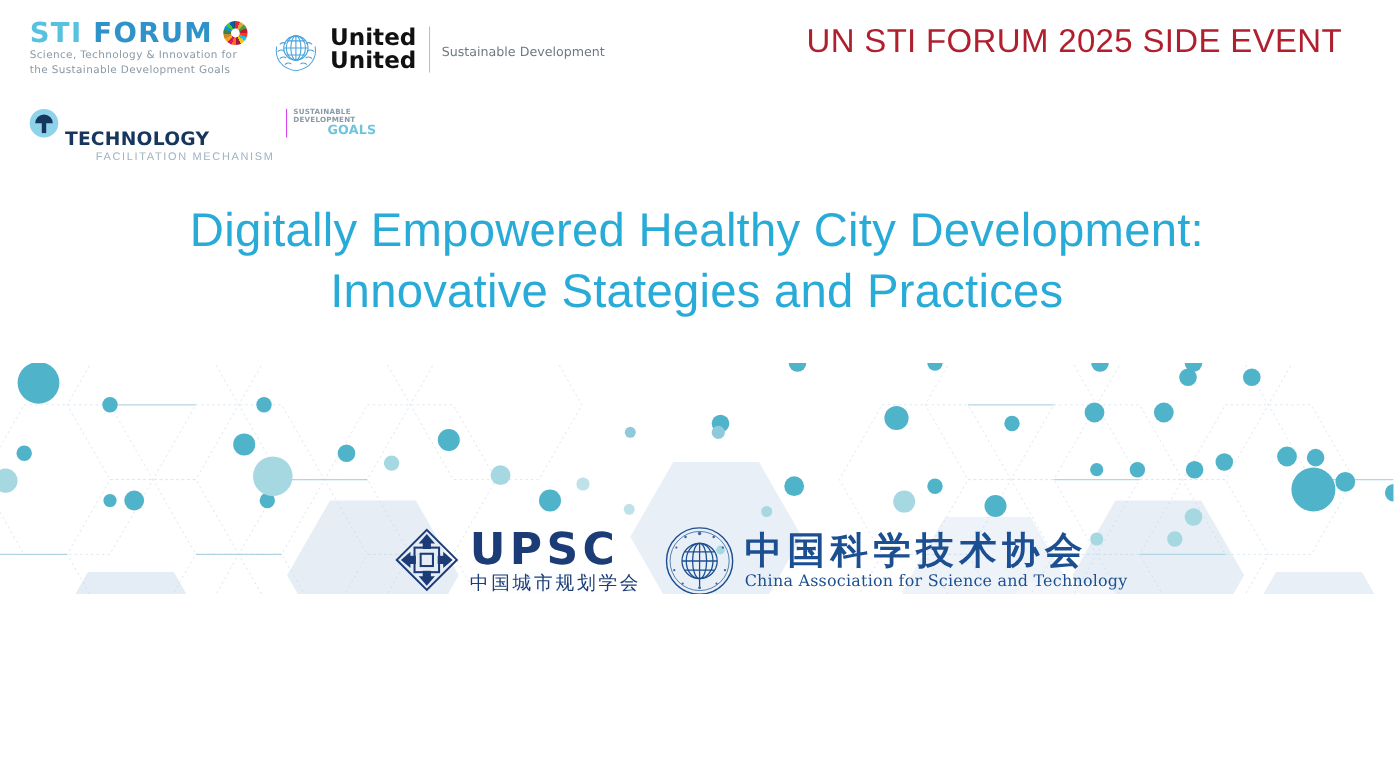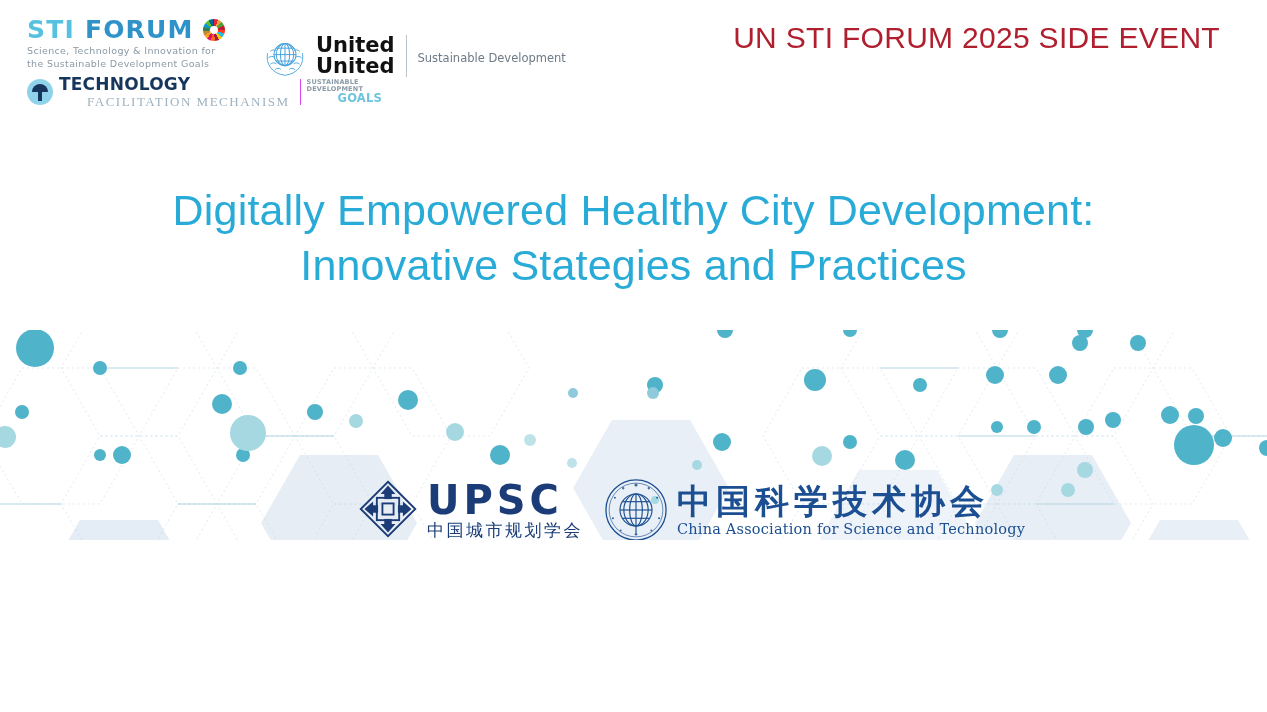--- a/index.html
+++ b/index.html
@@ -68,44 +68,45 @@
   }
   .tfm-mark::after{
     content:"";position:absolute;left:11px;top:11px;width:4px;height:11px;
     background:#17365d;
   }
   .tfm-text{line-height:1;}
   .tfm-t1{
     font-family:"DejaVu Sans", sans-serif;
     font-weight:bold;font-size:17px;letter-spacing:.2px;color:#17365d;
     white-space:nowrap;
+    margin-top:43px;
   }
   .tfm-t2{
-    font-family:Liberation Serif, serif;
-    font-size:13px;letter-spacing:1.5px;color:#9fb2c0;margin-top:2px;
+    font-family:Liberation Sans, sans-serif;
+    font-size:10px;letter-spacing:1.5px;color:#9fb2c0;margin-top:2px;
     white-space:nowrap;
     padding-left:28px;
   }
   .sdg-badge{
     border-left:1px solid #d946ef;padding-left:6px;margin-left:4px;
     line-height:1;
   }
   .sdg-badge .b1{
     font-family:"DejaVu Sans", sans-serif;
     font-size:6.5px;font-weight:bold;color:#8a9aa6;letter-spacing:.2px;
     display:block;
   }
   .sdg-badge .b2{
     font-family:"DejaVu Sans", sans-serif;
     font-size:11.5px;font-weight:bold;color:#6fc4dd;letter-spacing:.2px;
     display:block;margin-top:1px;margin-left:31px;
   }
 
   
-  .un-block{position:absolute;left:262px;top:22px;display:flex;align-items:center;margin-top:11px;}
+  .un-block{position:absolute;left:246px;top:22px;display:flex;align-items:center;}
   .un-emblem{width:46px;height:46px;flex:0 0 auto;}
   .un-name{
     margin-left:8px;
     font-family:"DejaVu Sans", sans-serif;
     font-weight:bold;font-size:21px;line-height:21px;color:#111;
     white-space:nowrap;
   }
   .un-div{width:1px;height:42px;background:#b9c2c9;margin:0 11px;}
   .un-dept{line-height:1;}
   .un-dept .d1{

